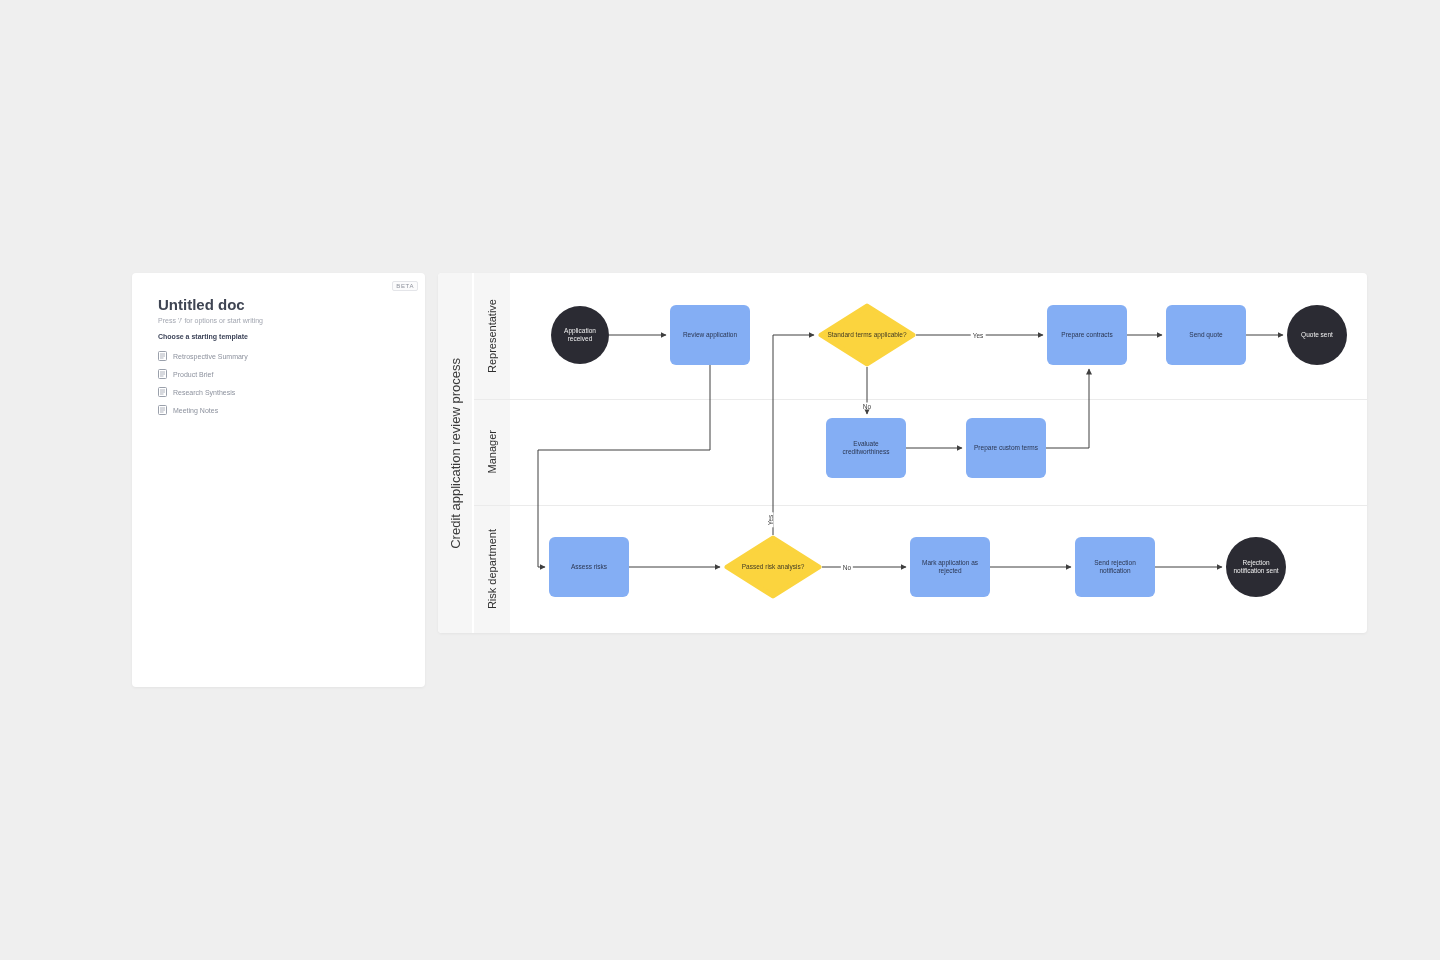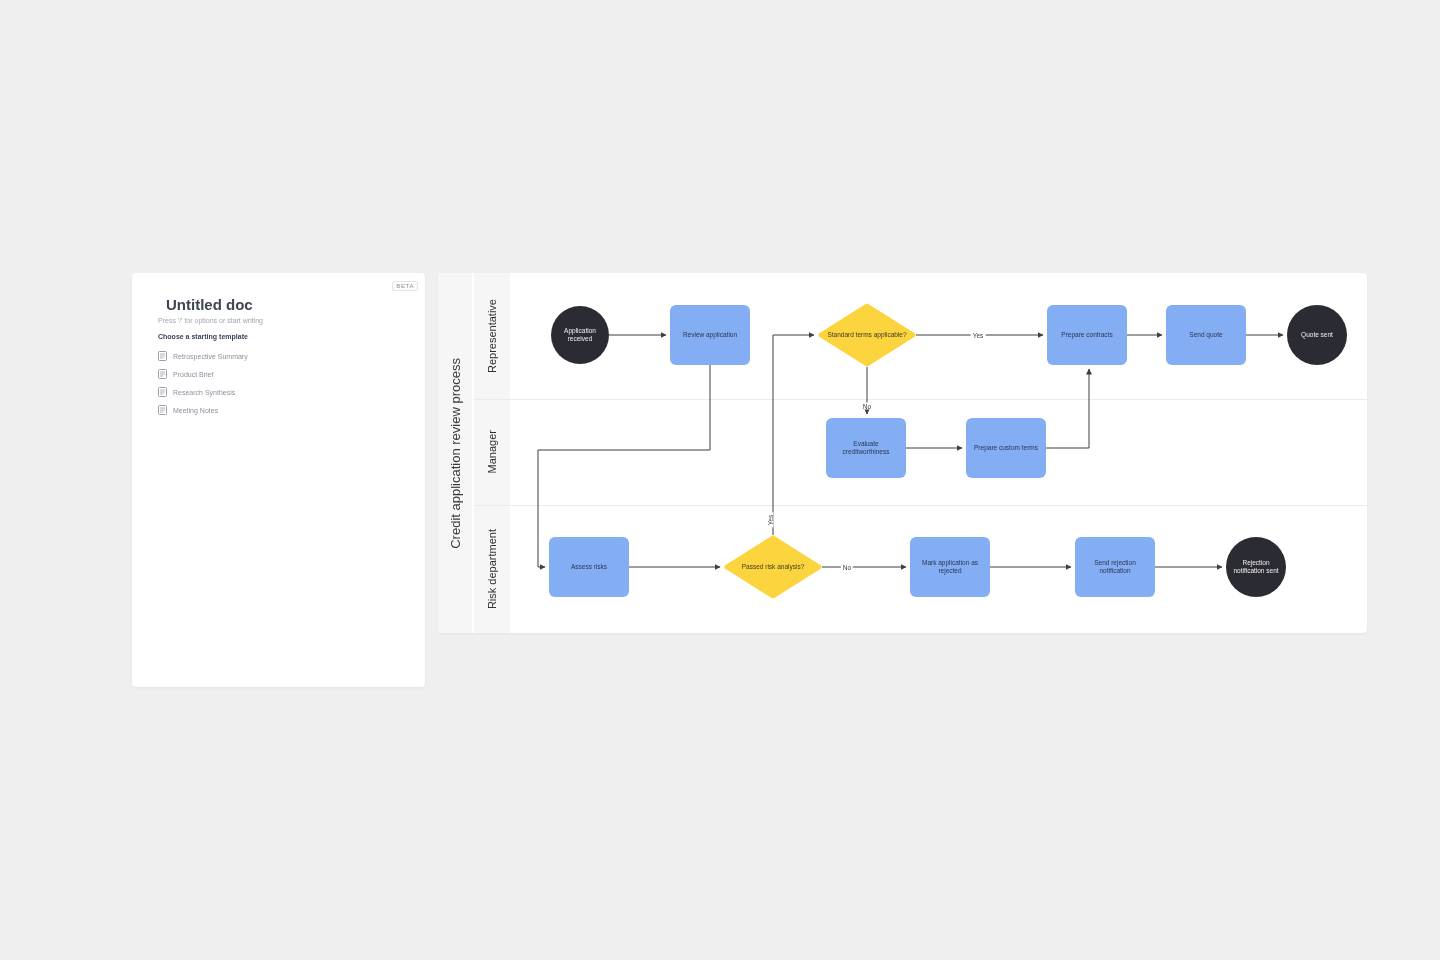--- a/index.html
+++ b/index.html
@@ -16,21 +16,21 @@
     background:#ffffff;border-radius:4px;
     box-shadow:0 1px 3px rgba(0,0,0,.05);
   }
   .beta-badge{
     position:absolute;top:8px;right:7px;
     font-size:6px;letter-spacing:.6px;color:#8e929c;
     border:1px solid #e4e5e9;border-radius:2px;padding:1px 3px;
     background:#fbfbfc;
   }
   .doc-title{
-    position:absolute;left:34px;top:23px;
+    position:absolute;left:26px;top:23px;
     font-size:15px;font-weight:700;color:#3f4553;
   }
   .doc-placeholder{
     position:absolute;left:26px;top:44px;
     font-size:7px;color:#a2a6b0;
   }
   .tmpl-heading{
     position:absolute;left:26px;top:60px;
     font-size:7px;font-weight:700;color:#3d4459;
   }

